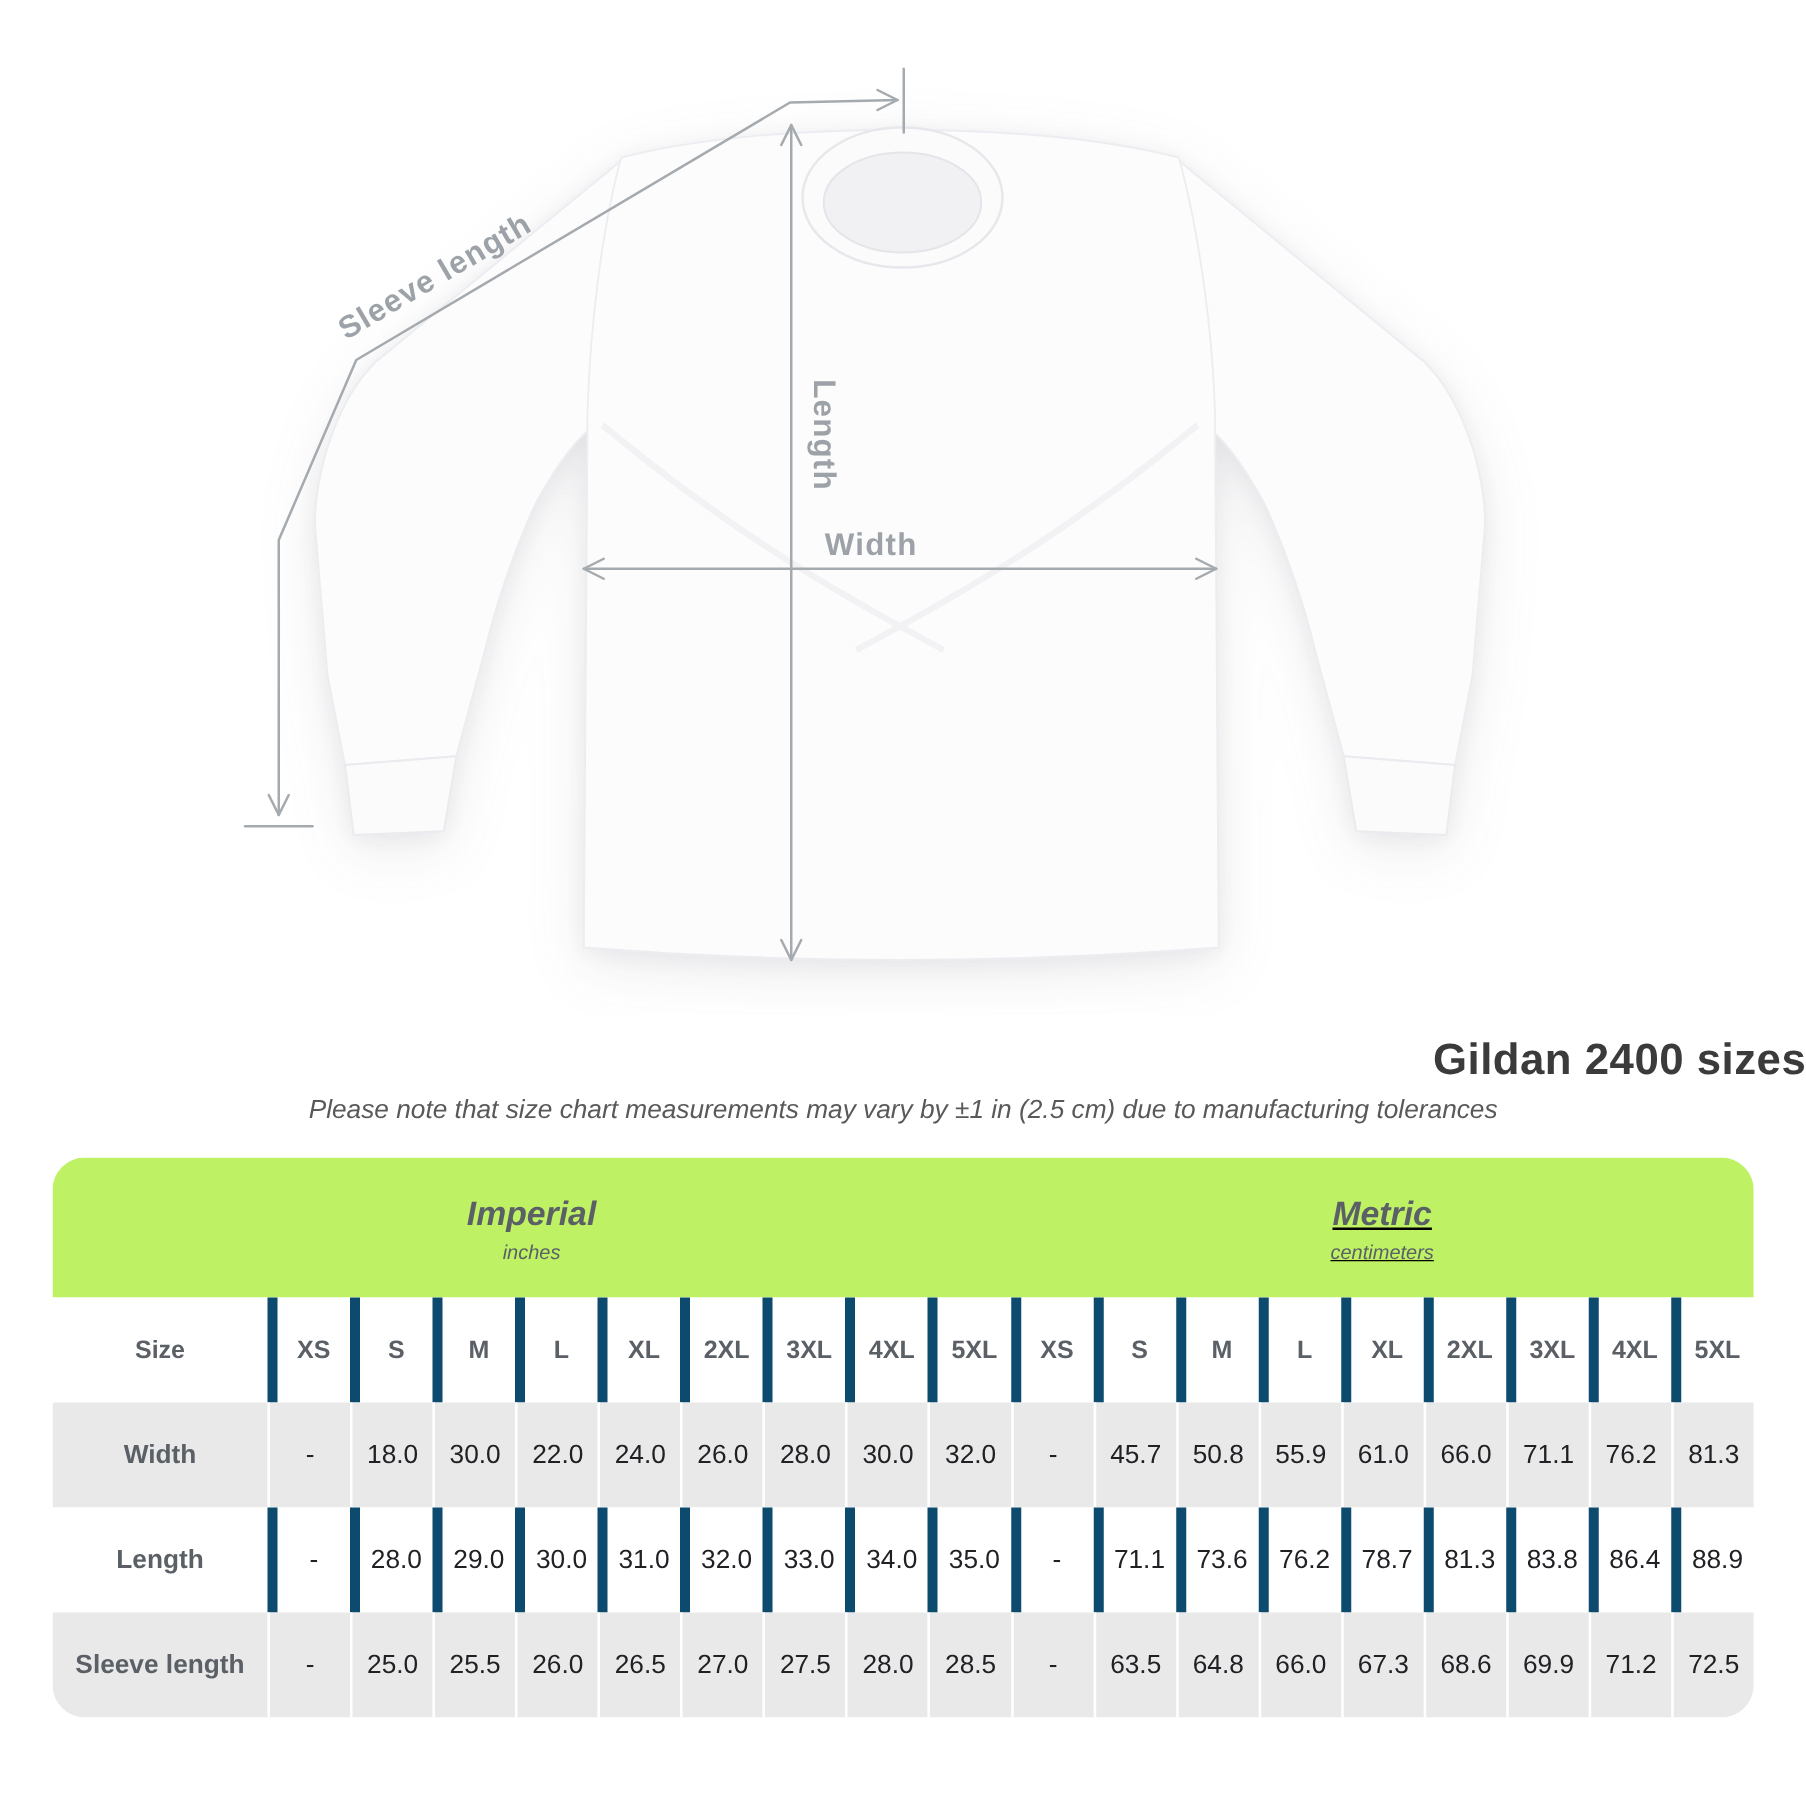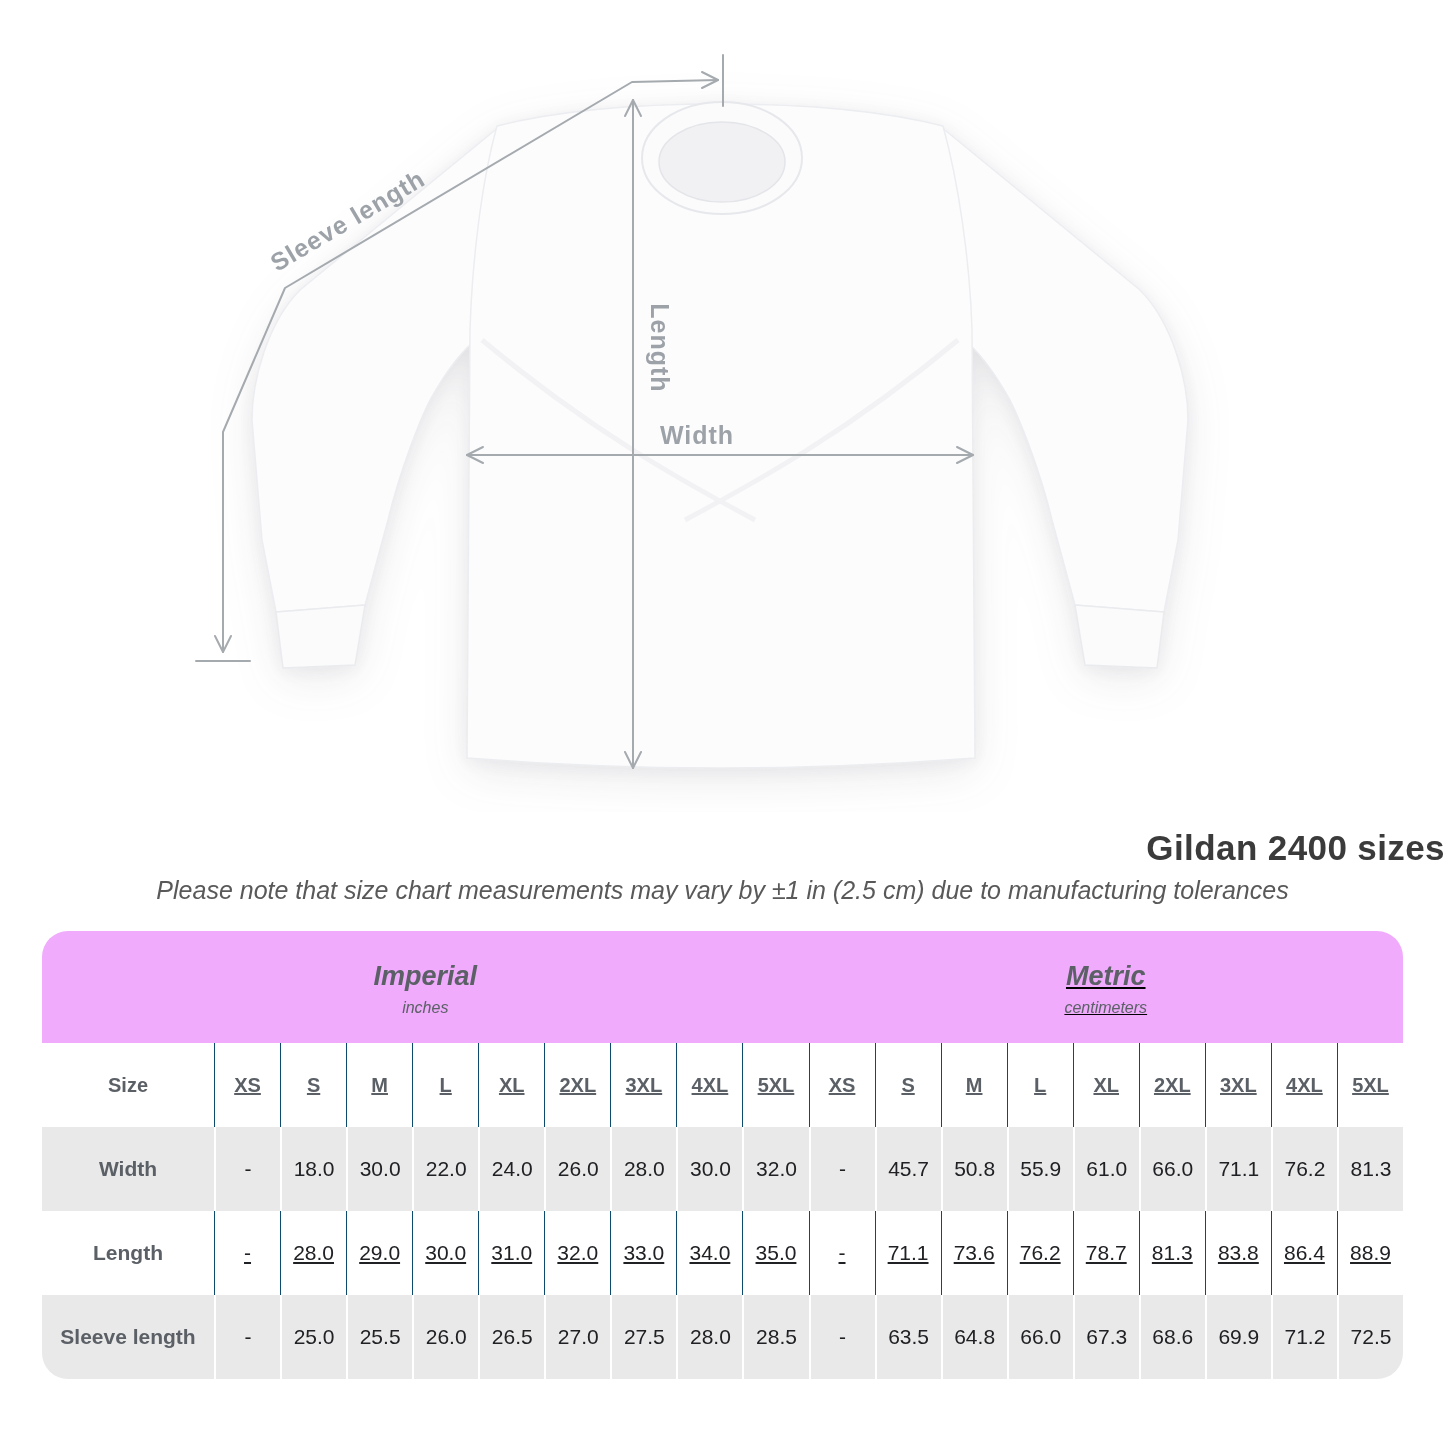--- a/index.html
+++ b/index.html
@@ -16,43 +16,43 @@
   .measure{stroke:#a5aaaf;stroke-width:2;fill:none;stroke-linecap:round;stroke-linejoin:round;}
   .svg-label{font-family:"Liberation Sans",sans-serif;font-weight:700;font-size:25px;fill:#9ca2a8;letter-spacing:1px;}
 
   
   .title{
     margin:16px 0 8px;text-align:right;
     font-size:35px;font-weight:700;color:#3b3b3b;letter-spacing:.4px;
   }
   .subtitle{
     margin:0 0 26px;text-align:center;
-    font-style:italic;font-size:25px;color:#595959;
+    font-style:italic;font-size:21px;color:#595959;
   }
 
   
   .size-table{margin:0 42px;border-radius:26px;overflow:hidden;}
   .band{
     display:grid;grid-template-columns:172px repeat(18,1fr);
-    background:#f0abfc;height:112px;
+    background:#bef264;height:112px;
   }
   .band-half{display:flex;flex-direction:column;align-items:center;justify-content:center;gap:7px;padding-top:4px;}
   .band-left{grid-column:1 / span 10;}
   .band-right{grid-column:11 / span 9;text-decoration:underline;}
   .band-title{font-size:27px;font-weight:700;font-style:italic;color:#5b6066;}
   .band-unit{font-size:16px;font-style:italic;color:#5b6066;}
 
   .grid{display:grid;grid-template-columns:172px repeat(18,1fr);}
   .cell{
     height:84px;display:flex;align-items:center;justify-content:center;
     background:#ffffff;font-size:21px;white-space:nowrap;
   }
   .cell.gray{background:#e9e9e9;}
   .cell.sep{border-left:2px solid #ffffff;}
-  .cell.sepw{border-left:1px solid #0c4a6e;text-decoration:underline;}
+  .cell.sepw{border-left:8px solid #0c4a6e;}
   .cell.lbl{font-weight:700;color:#5b6066;}
   .cell.head{font-weight:700;color:#5b6066;font-size:20px;}
   .cell.val{color:#202124;}
 </style>
 </head>
 <body>
 
 <div class="page">
 
   <svg class="diagram" viewBox="0 0 1445 812">

